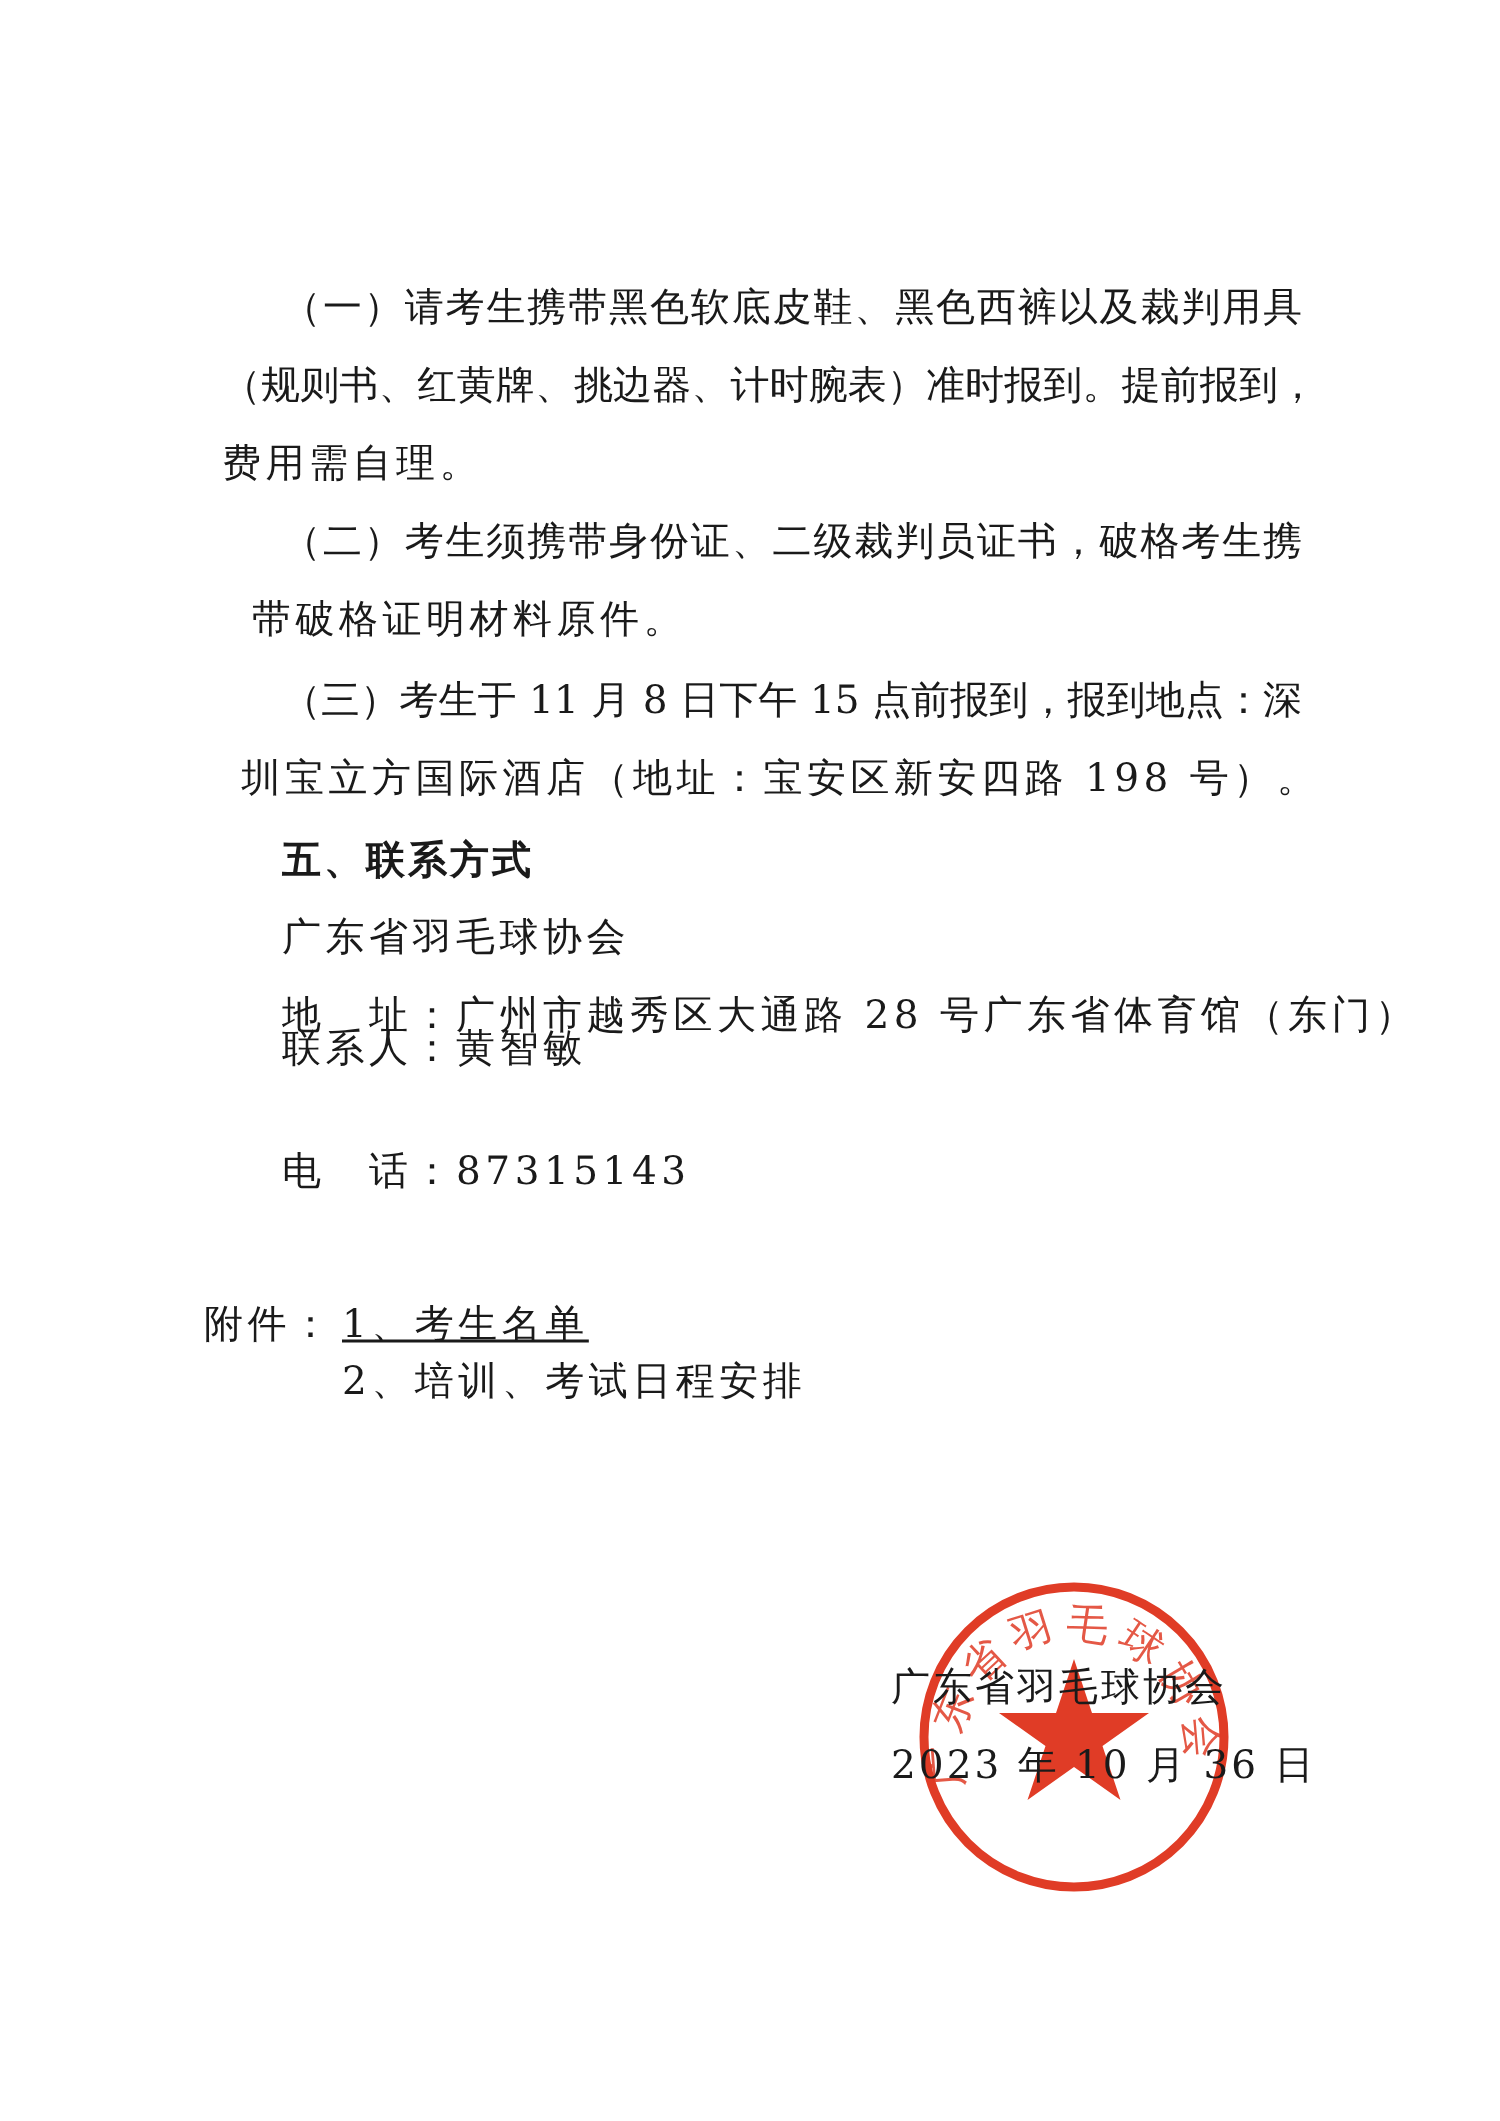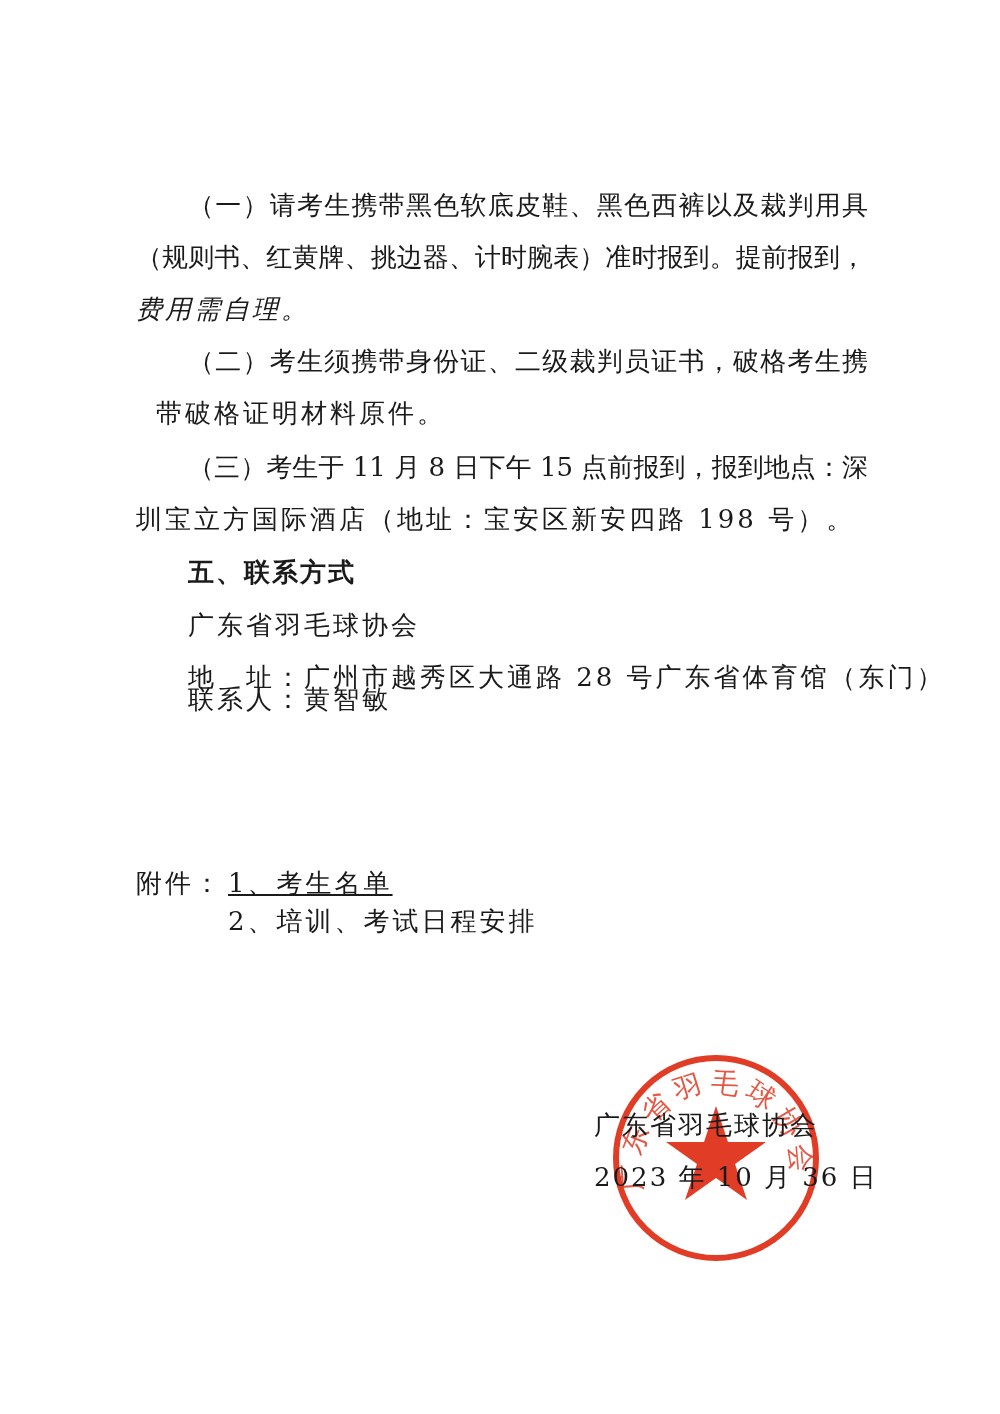--- a/index.html
+++ b/index.html
@@ -7,59 +7,62 @@
     width: 1000px; height: 1414px; position: relative; overflow: hidden;
     font-family: "DejaVu Serif", "Liberation Serif", serif;
     color: #1a1a1a;
   }
   .page { position: absolute; left: 0; top: 0; width: 1000px; height: 1414px; }
   .line {
     position: absolute; left: 0; font-size: 26px; line-height: 34px;
     white-space: nowrap; letter-spacing: 3px;
   }
   .para-indent { left: 188px; }
-  .para-cont { left: 136px; }
-  .heading { left: 188px; font-family: Liberation Serif, serif; font-weight: bold; letter-spacing: 2px; }
+  .para-cont { left: 148px; }
+  .heading { left: 188px; font-family: Liberation Sans, sans-serif; font-weight: bold; letter-spacing: 2px; }
   .contact { left: 188px; }
   .justify { width: 730px; text-align: justify; text-align-last: justify; letter-spacing: 0; }
   .attach-label { left: 136px; }
   .attach-item { left: 228px; }
   .stamp {
     position: absolute; left: 610px; top: 1052px; width: 212px; height: 212px;
   }
   .sign-org { left: 594px; top: 1108px; letter-spacing: 2px; z-index: 2; }
   .sign-date { left: 594px; top: 1160px; letter-spacing: 2px; z-index: 2; }
 </style>
 </head>
 <body>
 
 <div class="page">
 
   <div class="line para-indent justify" style="top:188px; width:680px;">（一）请考生携带黑色软底皮鞋、黑色西裤以及裁判用具</div>
   <div class="line para-cont justify" style="top:240px;">（规则书、红黄牌、挑边器、计时腕表）准时报到。提前报到，</div>
-  <div class="line para-cont" style="top:292px;font-style:italic;">费用需自理。</div>
+  <div class="line para-cont" style="top:292px;">费用需自理。</div>
 
   <div class="line para-indent justify" style="top:344px; width:680px;">（二）考生须携带身份证、二级裁判员证书，破格考生携</div>
   <div class="line para-cont" style="top:396px;margin-left:20px;">带破格证明材料原件。</div>
 
   <div class="line para-indent justify" style="top:450px; width:680px;">（三）考生于 11 月 8 日下午 15 点前报到，报到地点：深</div>
-  <div class="line para-cont" style="top:502px;">圳宝立方国际酒店（地址：宝安区新安四路 198 号）。</div>
+  <div class="line para-cont" style="top:502px;margin-left:13px;">圳宝立方国际酒店（地址：宝安区新安四路 198 号）。</div>
 
   <div class="line heading" style="top:556px;">五、联系方式</div>
 
   <div class="line contact" style="top:608px;">广东省羽毛球协会</div>
 
   <div class="line contact" style="top:660px;">
     <span>地　址：</span><span>广州市越秀区大通路 28 号广东省体育馆（东门）</span>
   </div>
 
   <div class="line contact" style="top:682px;">
     <span>联系人：</span><span>黄智敏</span>
   </div>
 
+  <div class="line contact" style="top:764px;">
+    <span>电　话：</span><span>87315143</span>
+  </div>
 
   <div class="line attach-label" style="top:866px;">附件：</div>
   <div class="line attach-item" style="top:866px;text-decoration:underline;">1、考生名单</div>
   <div class="line attach-item" style="top:904px;">2、培训、考试日程安排</div>
 
   <div class="stamp">
     <svg width="212" height="212" viewBox="0 0 212 212">
       <circle cx="106" cy="106" r="100" fill="none" stroke="#e03c26" stroke-width="6"></circle>
       <defs>
         <path id="sealArc" d="M 38 150 A 76 76 0 1 1 174 150"></path>

